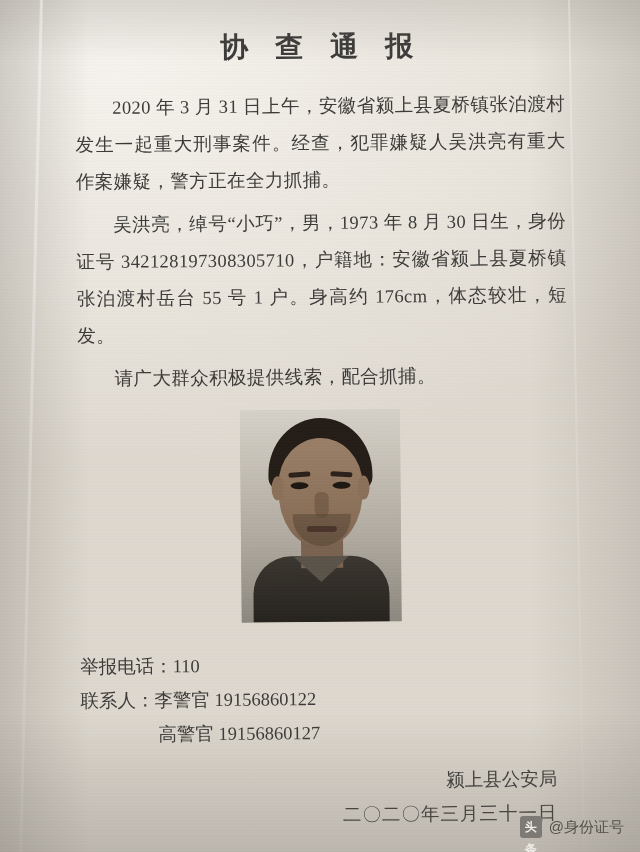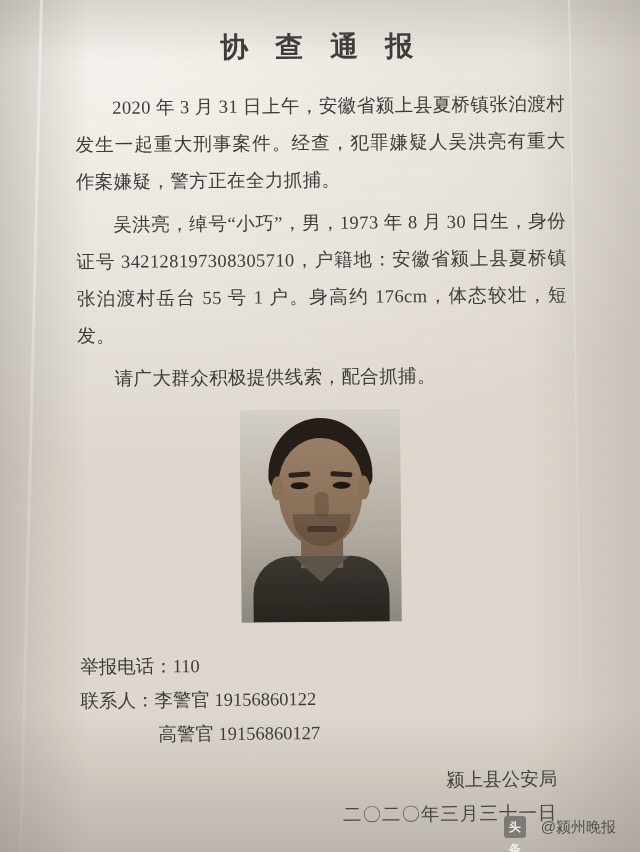--- a/index.html
+++ b/index.html
@@ -201,25 +201,25 @@
     padding-right: 86px;
     color: #3c3b39;
     font-size: 18.5px;
     line-height: 34px;
   }
   .sig-date {
     letter-spacing: 1px;
   }
   .watermark {
     position: absolute;
-    right: 24px;
+    right: 16px;
     bottom: 14px;
     display: flex;
     align-items: center;
-    gap: 15px;
+    gap: 7px;
     color: #55514c;
     font-size: 15px;
     font-family: "Liberation Sans", sans-serif;
     justify-content: flex-end;
   }
   .wm-logo {
     width: 22px; height: 22px;
     border-radius: 3px;
     background: #7d7974;
     color: #efece7;
@@ -292,16 +292,16 @@
   <div class="shade shade-top"></div>
   <div class="shade shade-left"></div>
   <div class="shade shade-right"></div>
   <div class="shade shade-bottom"></div>
   <div class="shade crease-1"></div>
   <div class="shade crease-2"></div>
   <div class="noise"></div>
 
   <div class="watermark">
     <span class="wm-logo">头条</span>
-    <span>@颍州晚报</span>
+    <span>@身份证号</span>
   </div>
 
 </div>
 
 </body></html>

